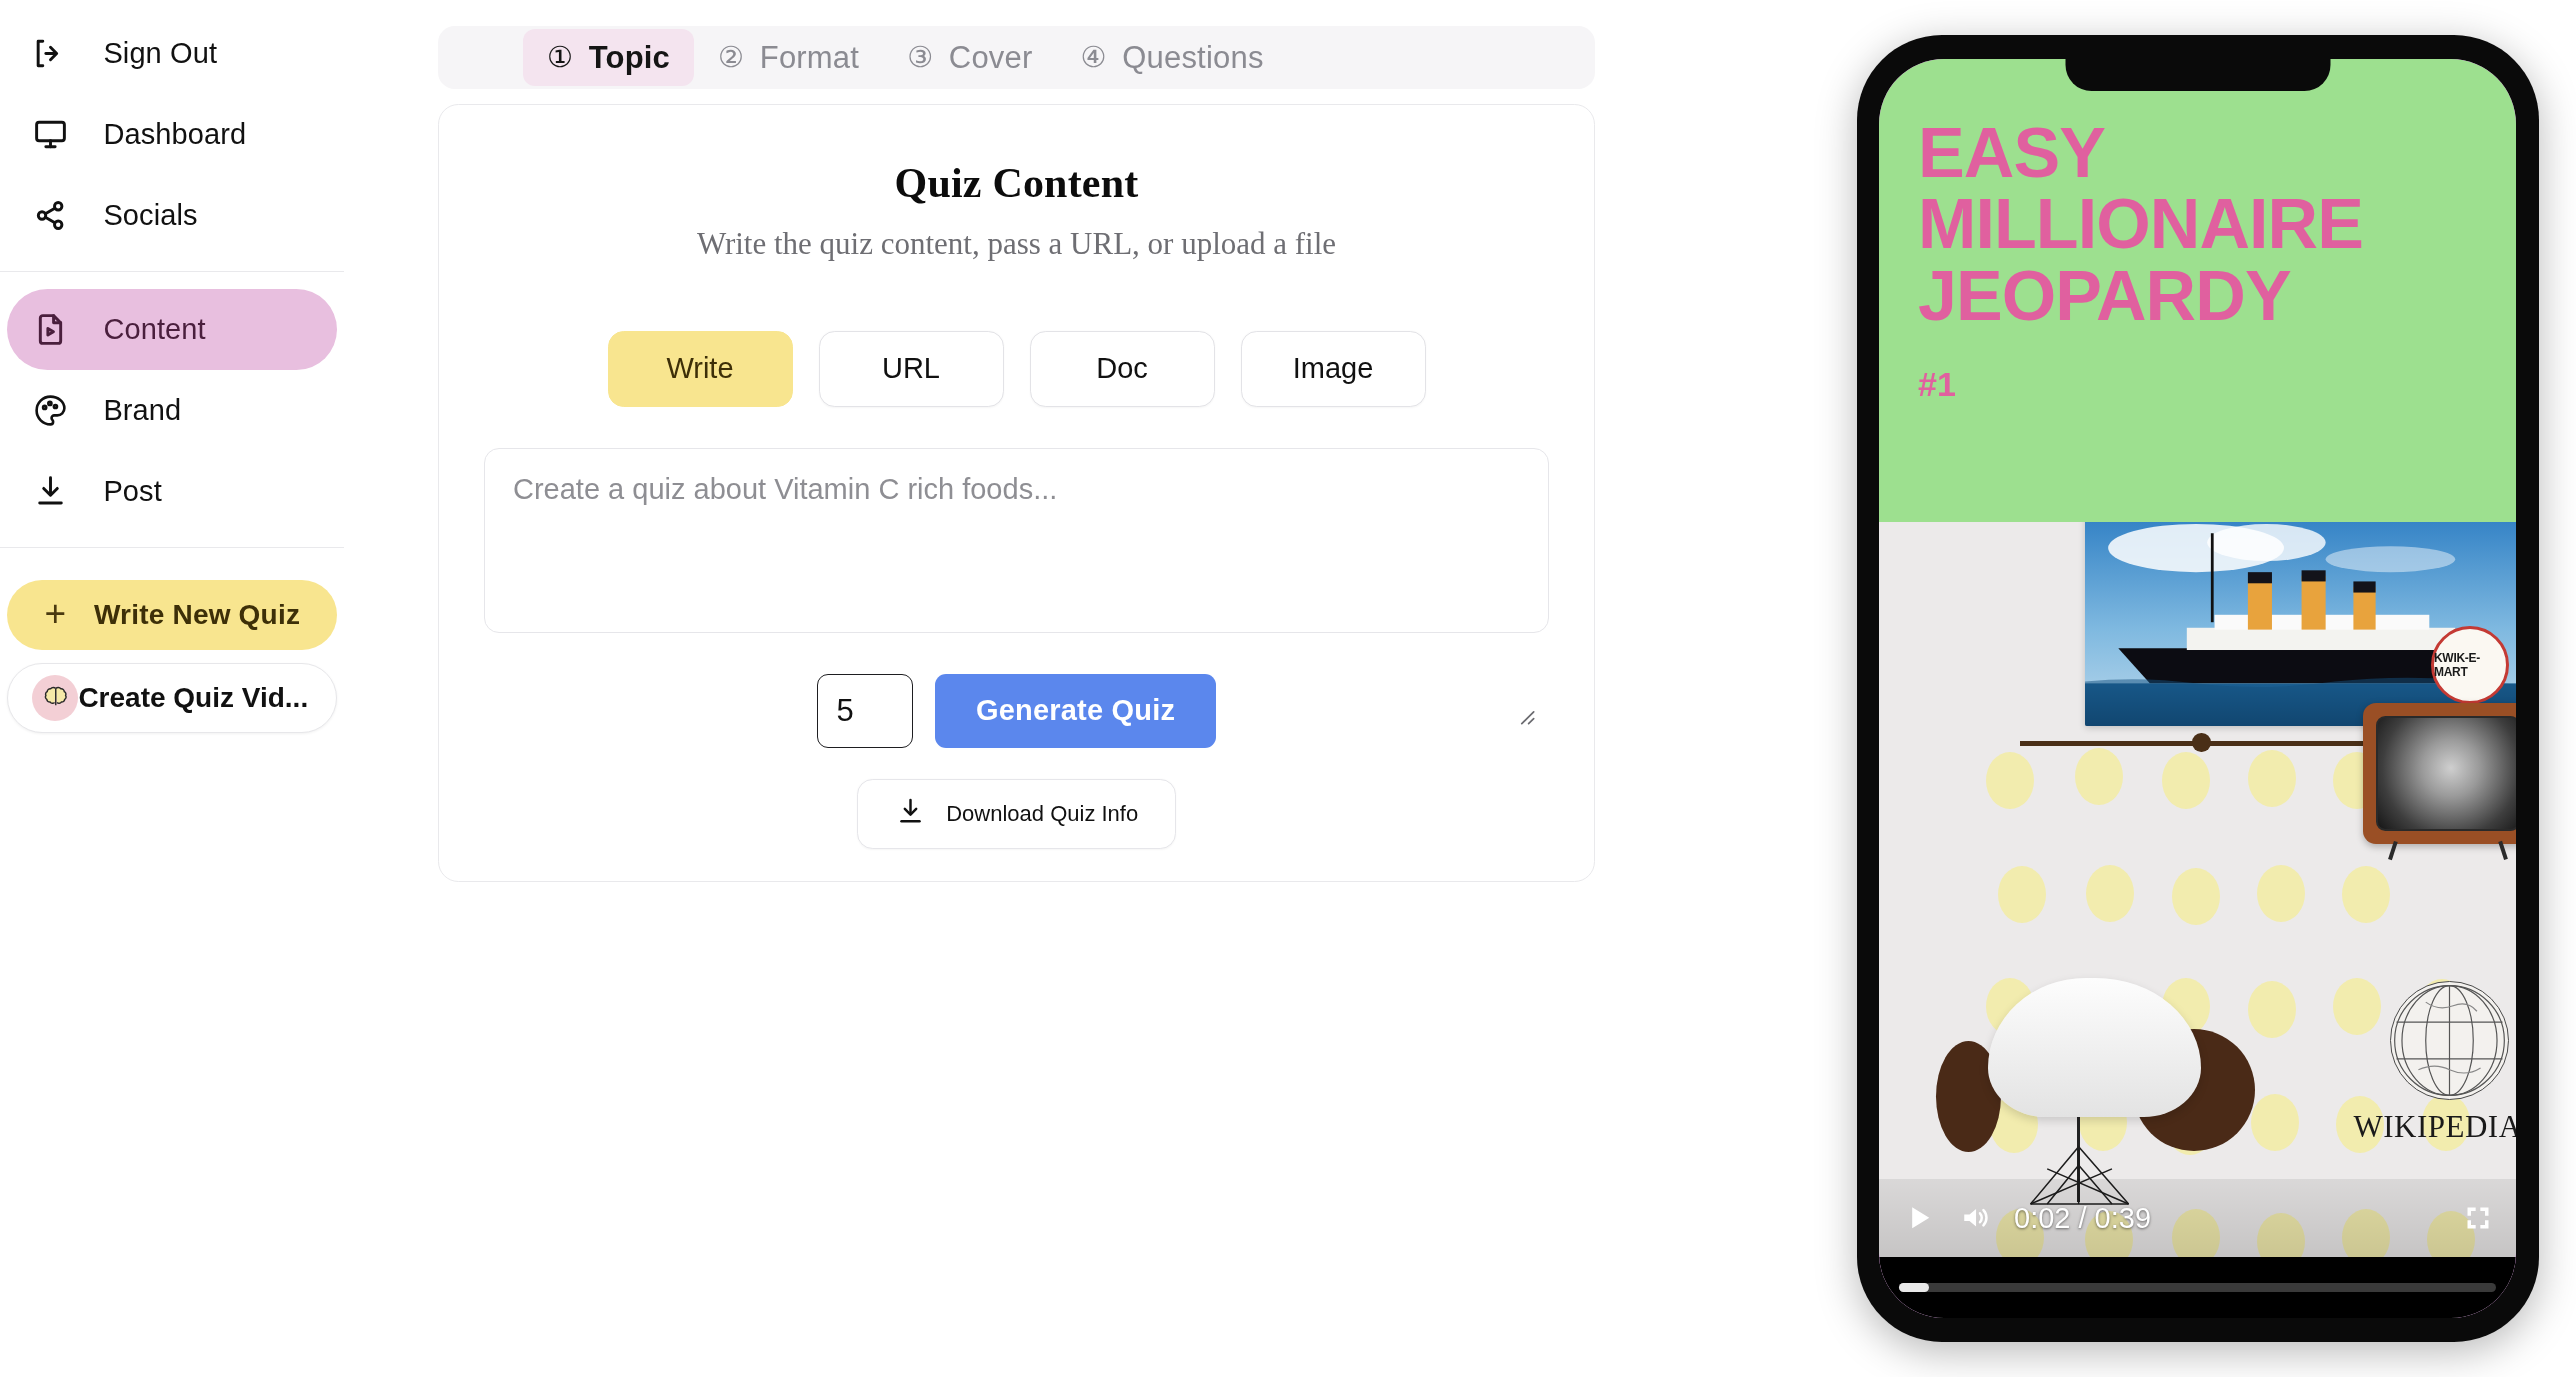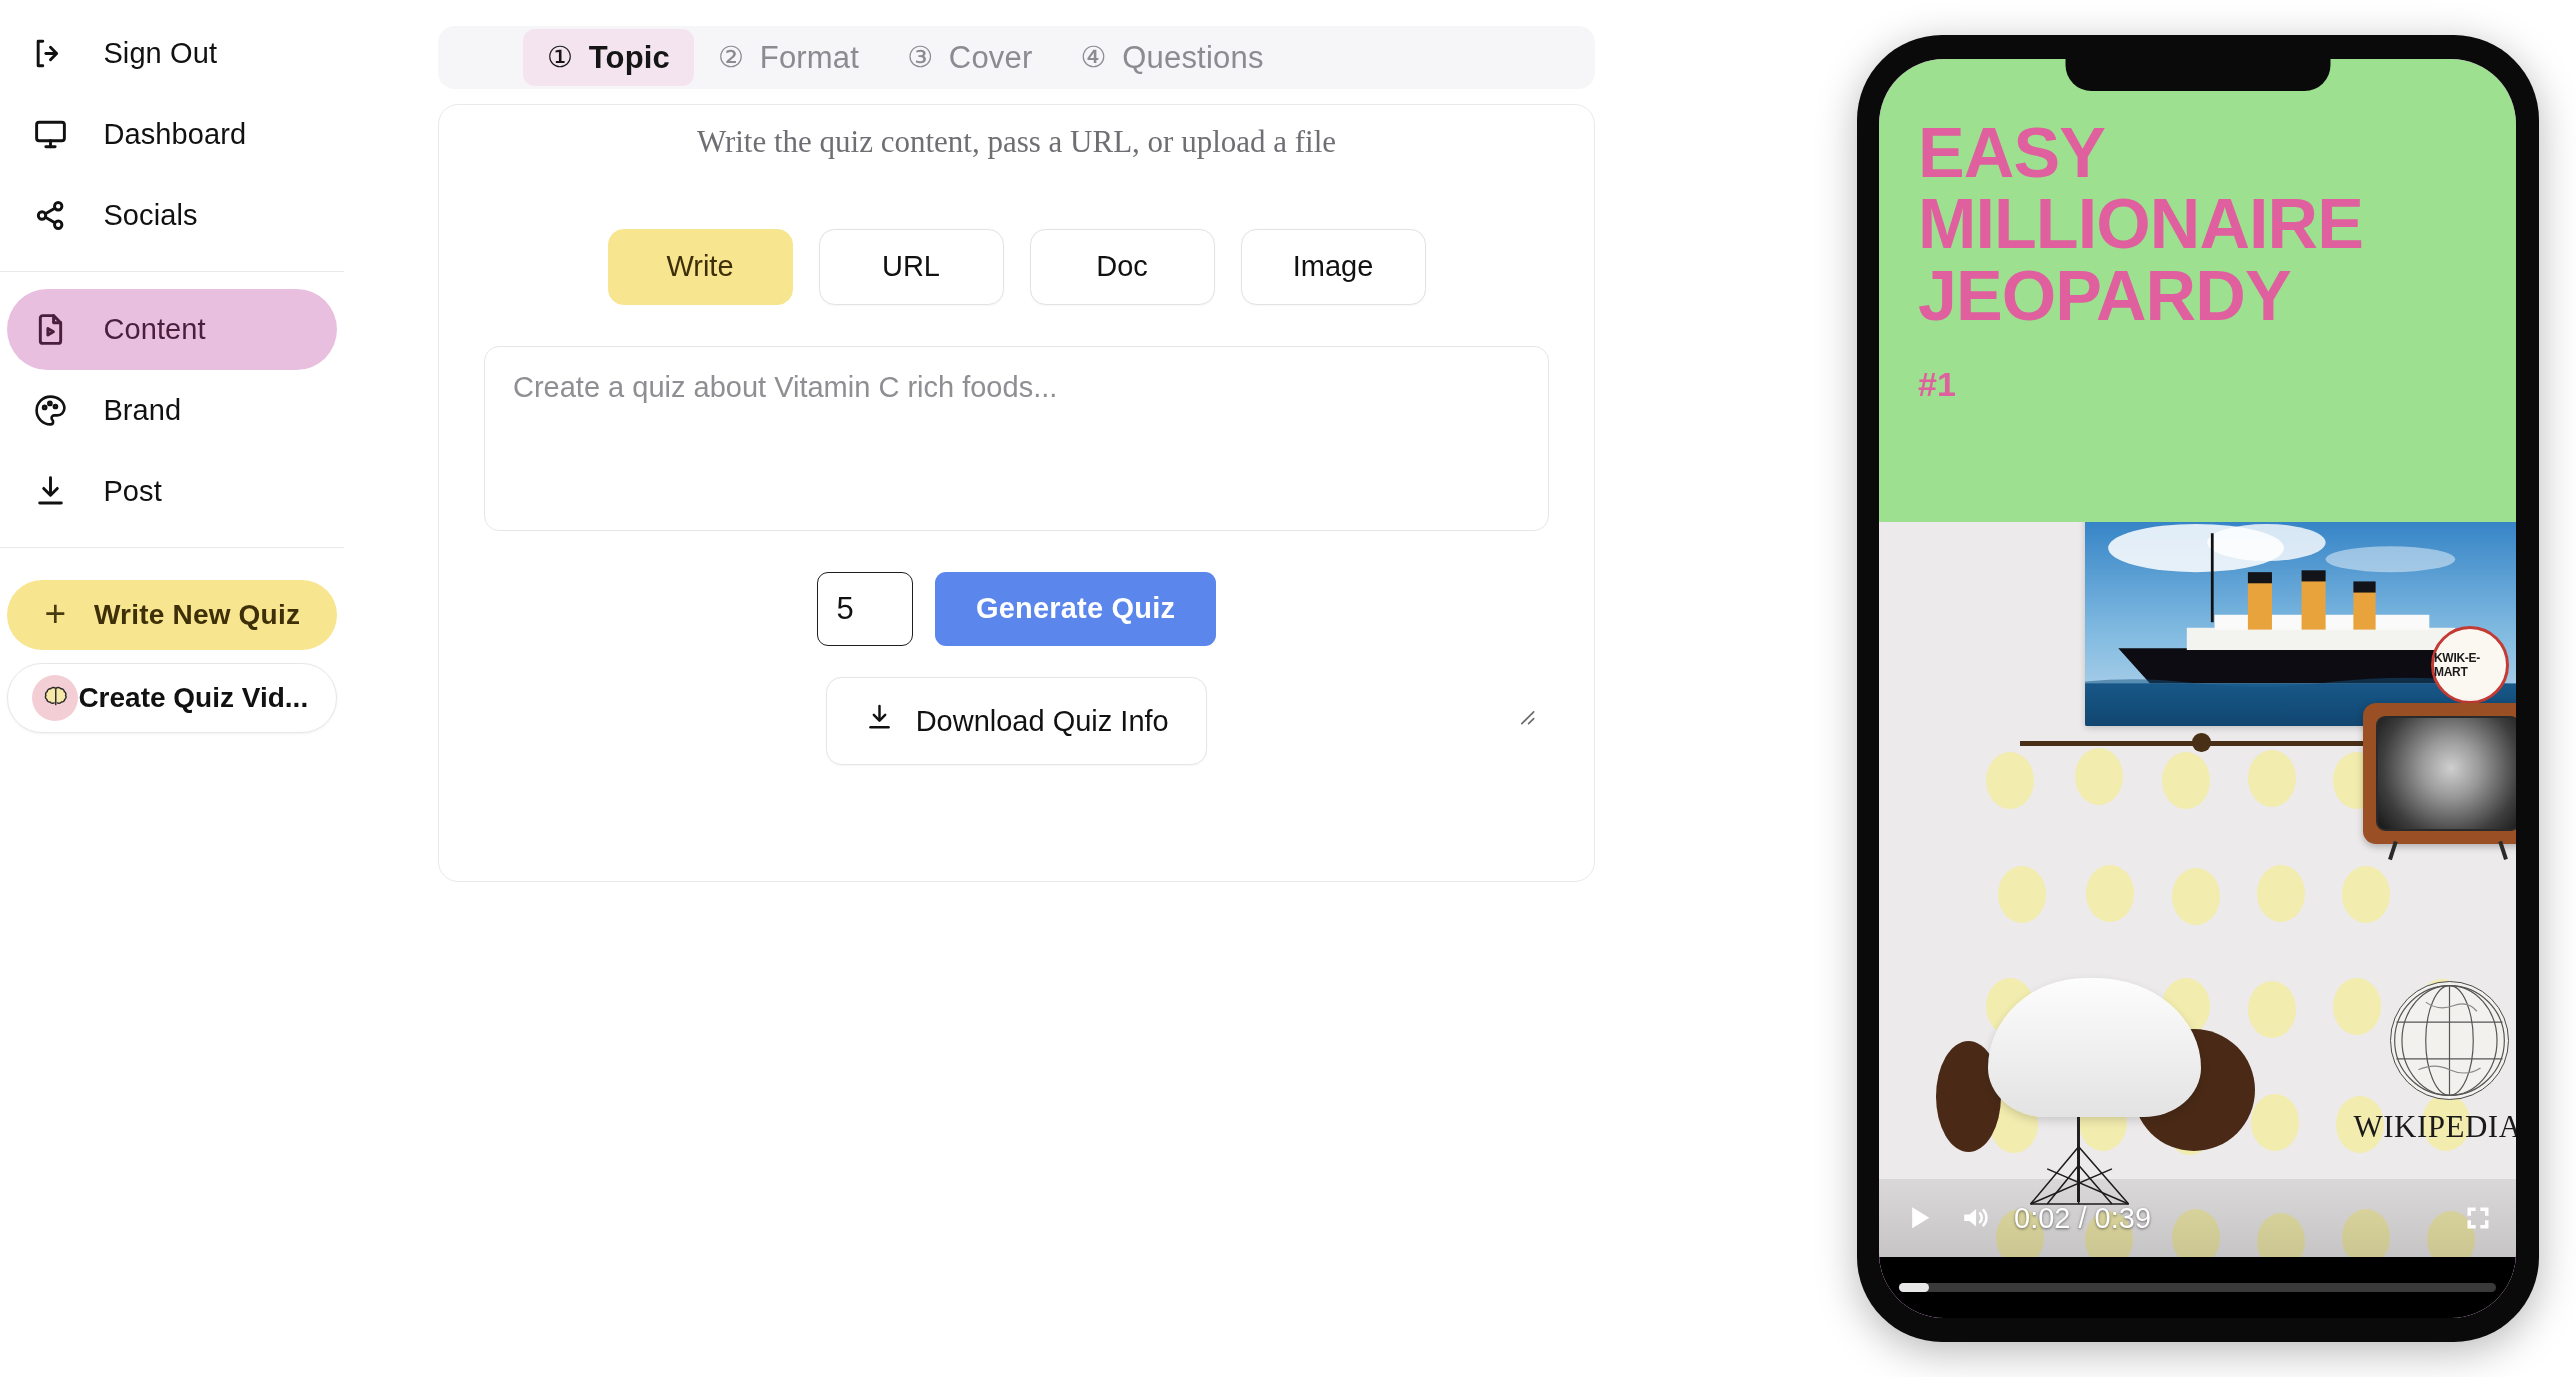--- a/index.html
+++ b/index.html
@@ -198,26 +198,26 @@
     background: #5b87ed;
     border: none; border-radius: 11px;
     color: #ffffff; font-size: 29px; font-weight: 700;
     cursor: pointer;
     letter-spacing: 0.2px;
     font-family: "Liberation Sans", sans-serif;
   }
 
   .dl-row { margin-top: 31.5px; display:flex; justify-content:center; }
   .dl-btn {
-    height: 88px; padding: 0 37px;
+    height: 70px; padding: 0 37px;
     display:flex; align-items:center; gap: 20.4px;
     background: #ffffff;
     border: 0.9px solid #e6e6ea;
     border-radius: 15.7px;
-    font-size: 29px; color: #111;
+    font-size: 22px; color: #111;
     cursor: pointer;
     box-shadow: 0 0.9px 1.9px rgba(0,0,0,.04);
   }
   .dl-btn svg { width: 31px; height: 31px; }
 
   
   .phone {
     position: absolute; left: 1857px; top: 35px;
     width: 682px; height: 1307px;
     background: #0a0a0a;
@@ -488,20 +488,21 @@
         <span class="num">③</span>
         <span class="txt">Cover</span>
       </div>
       <div class="step">
         <span class="num">④</span>
         <span class="txt">Questions</span>
       </div>
     </div>
 
     <div class="card">
+      <div class="card-title">Quiz Content</div>
       <div class="card-sub">Write the quiz content, pass a URL, or upload a file</div>
 
       <div class="modes">
         <div class="mode-btn selected">
           <span>Write</span>
         </div>
         <div class="mode-btn">
           <span>URL</span>
         </div>
         <div class="mode-btn">

